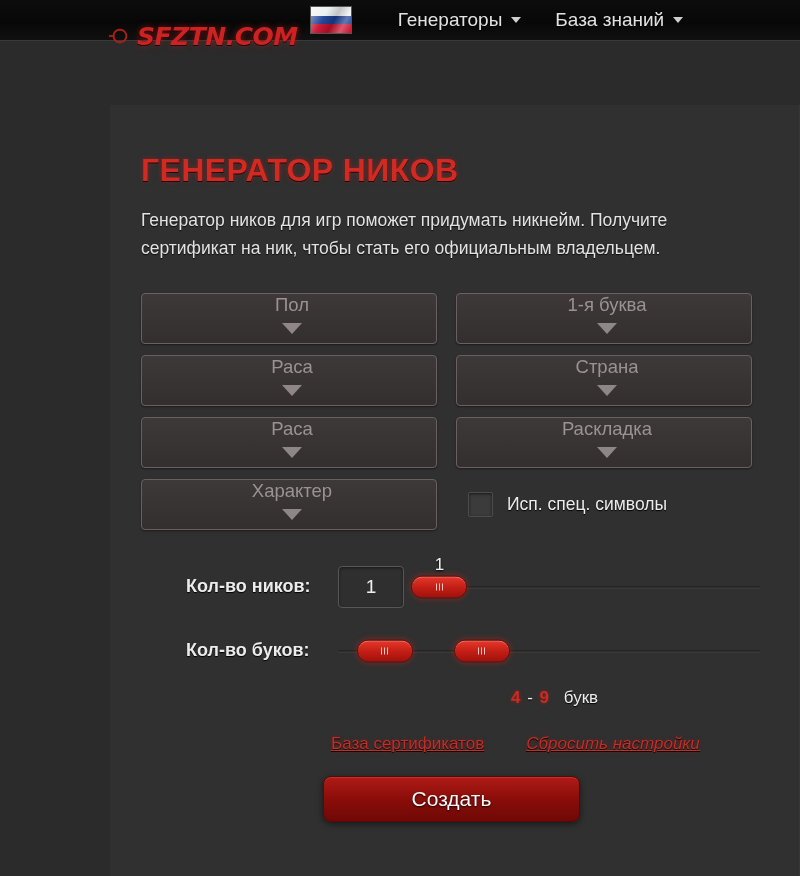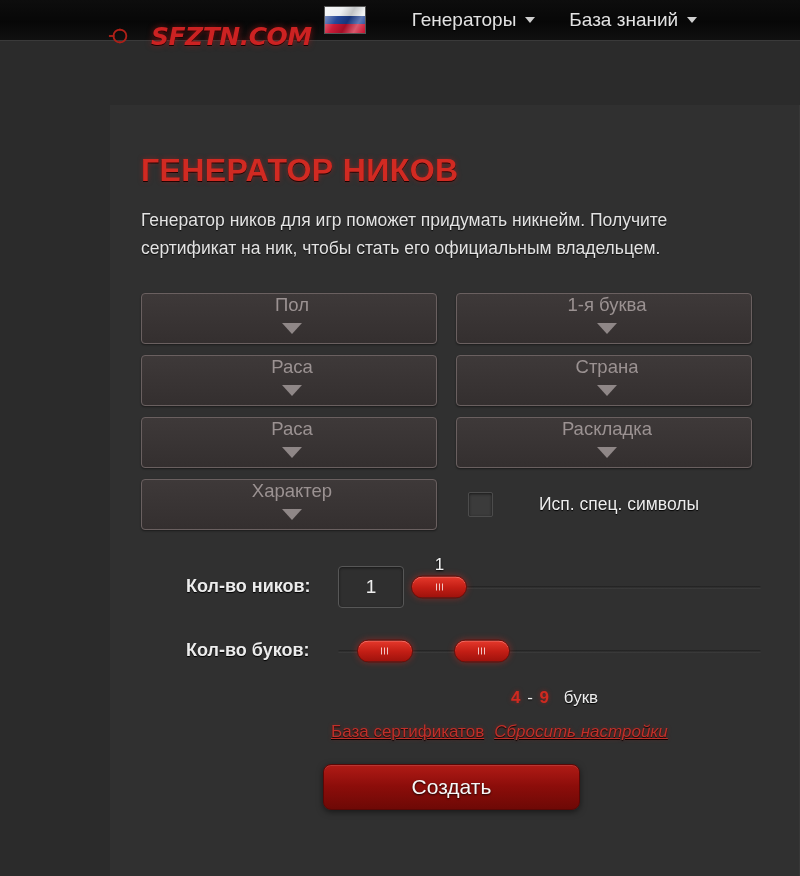--- a/index.html
+++ b/index.html
@@ -26,21 +26,21 @@
     border-bottom: 1px solid #3a3a3a;
     display: flex;
     align-items: center;
     position: relative;
     z-index: 30;
   }
 
   .brand {
     display: flex;
     align-items: center;
-    gap: 21px;
+    gap: 7px;
     margin-left: 108px;
     text-decoration: none;
     margin-top: 32px;
   }
 
   .crosshair-icon {
     width: 22px;
     height: 22px;
     flex: 0 0 22px;
     display: block;
@@ -206,21 +206,20 @@
     cursor: pointer;
     box-shadow: inset 0 1px 3px rgba(0,0,0,0.6);
   }
 
   .checkbox-label {
     font-size: 17.5px;
     color: #ededed;
     white-space: nowrap;
     text-shadow: 0 1px 1px #000;
     cursor: pointer;
-    margin-left: 32px;
   }
 
   
   .slider-rows { margin-top: 34px; }
 
   .slider-row {
     display: flex;
     align-items: center;
     height: 46px;
     margin-bottom: 18px;
@@ -315,24 +314,24 @@
   .range-caption .num {
     color: #cf2a20;
     font-weight: bold;
     text-shadow: 0 0 4px rgba(200,30,25,0.5);
   }
   .range-caption .dash { color: #ededed; margin: 0 2px; }
   .range-caption .word { margin-left: 10px; }
 
   
   .links {
-    margin-top: 14px;
+    margin-top: 26px;
     margin-left: 190px;
     display: flex;
-    gap: 10px;
+    gap: 42px;
     align-items: center;
   }
   .link {
     font-size: 17px;
     color: #c0302a;
     text-decoration: underline;
     cursor: pointer;
     text-shadow: 0 0 4px rgba(180,30,25,0.45), 0 1px 1px #000;
     white-space: nowrap;
   }

